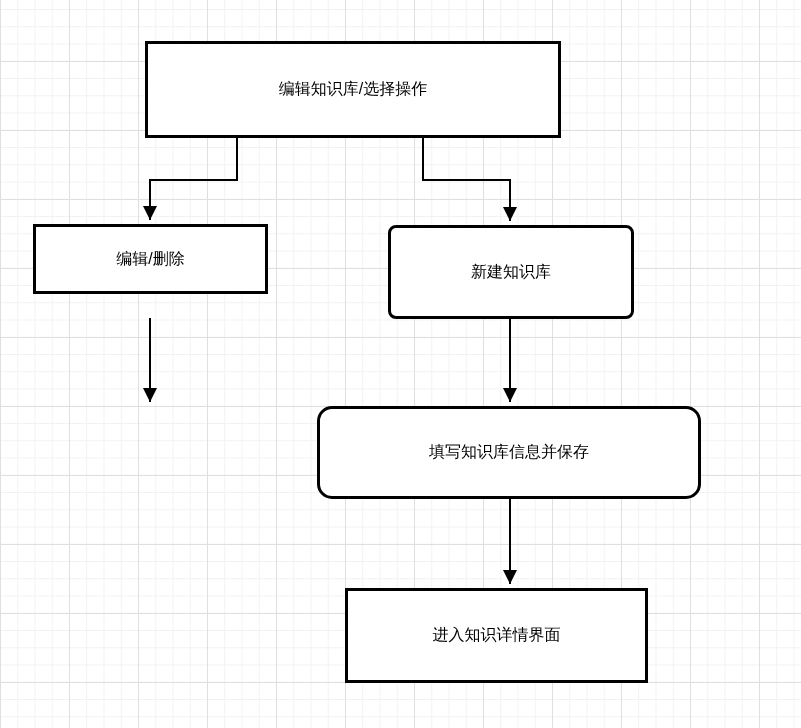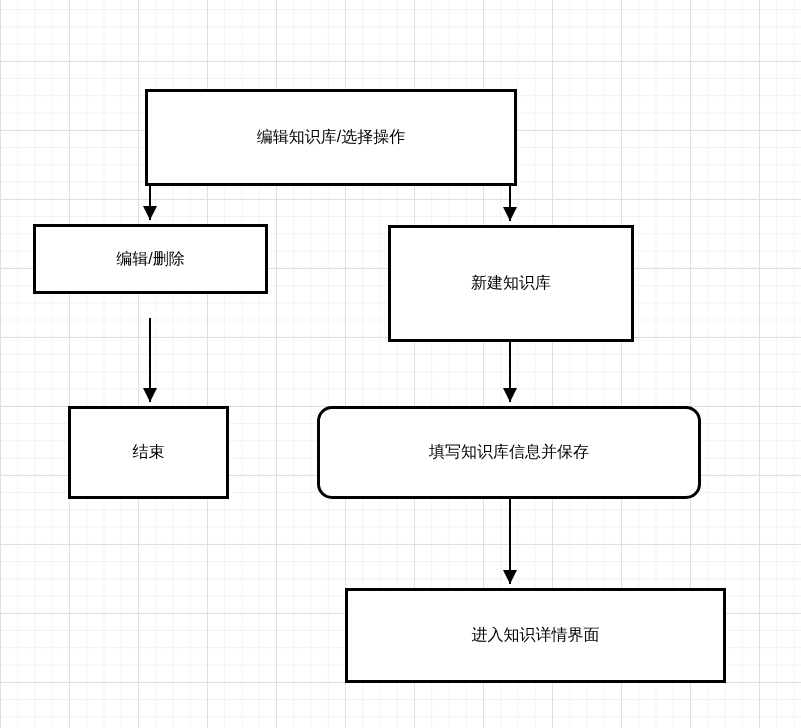--- a/index.html
+++ b/index.html
@@ -41,26 +41,26 @@
     background: #ffffff;
     border: 3px solid #000000;
     display: flex;
     align-items: center;
     justify-content: center;
     text-align: center;
     font-size: 16px;
     color: #000000;
     line-height: 1.3;
   }
-  #n-select-action { left: 145px; top: 41px;  width: 372px; height: 97px; margin-top: 48px; }
+  #n-select-action { left: 145px; top: 41px;  width: 416px; height: 97px; }
   #n-edit-delete   { left: 33px;  top: 224px; width: 235px; height: 70px; }
-  #n-create-kb     { left: 388px; top: 225px; width: 246px; height: 117px; }
+  #n-create-kb     { left: 388px; top: 225px; width: 246px; height: 94px; border-radius: 8px; }
   #n-end           { left: 68px;  top: 406px; width: 161px; height: 93px; }
   #n-fill-save     { left: 317px; top: 406px; width: 384px; height: 93px; border-radius: 15px; }
-  #n-kb-detail     { left: 345px; top: 588px; width: 381px; height: 95px; text-align: center; }
+  #n-kb-detail     { left: 345px; top: 588px; width: 303px; height: 95px; text-align: center; }
 </style>
 </head>
 <body>
 
 <div class="canvas">
 
   <svg class="edges" viewBox="0 0 801 728" xmlns="http://www.w3.org/2000/svg">
     <defs>
       <marker id="arrowhead" viewBox="0 0 10 10" refX="10" refY="5" markerWidth="7" markerHeight="7" orient="auto-start-reverse">
         <path d="M0,0 L10,5 L0,10 z" fill="#000000"></path>
@@ -78,23 +78,20 @@
   </div>
 
   <div class="node" id="n-edit-delete">
     <span>编辑/删除</span>
   </div>
 
   <div class="node" id="n-create-kb">
     <span>新建知识库</span>
   </div>
 
-  <div class="node" id="n-end">
-    <span>结束</span>
-  </div>
 
   <div class="node" id="n-fill-save">
     <span>填写知识库信息并保存</span>
   </div>
 
   <div class="node" id="n-kb-detail">
     <span>进入知识详情界面</span>
   </div>
 
 </div>

